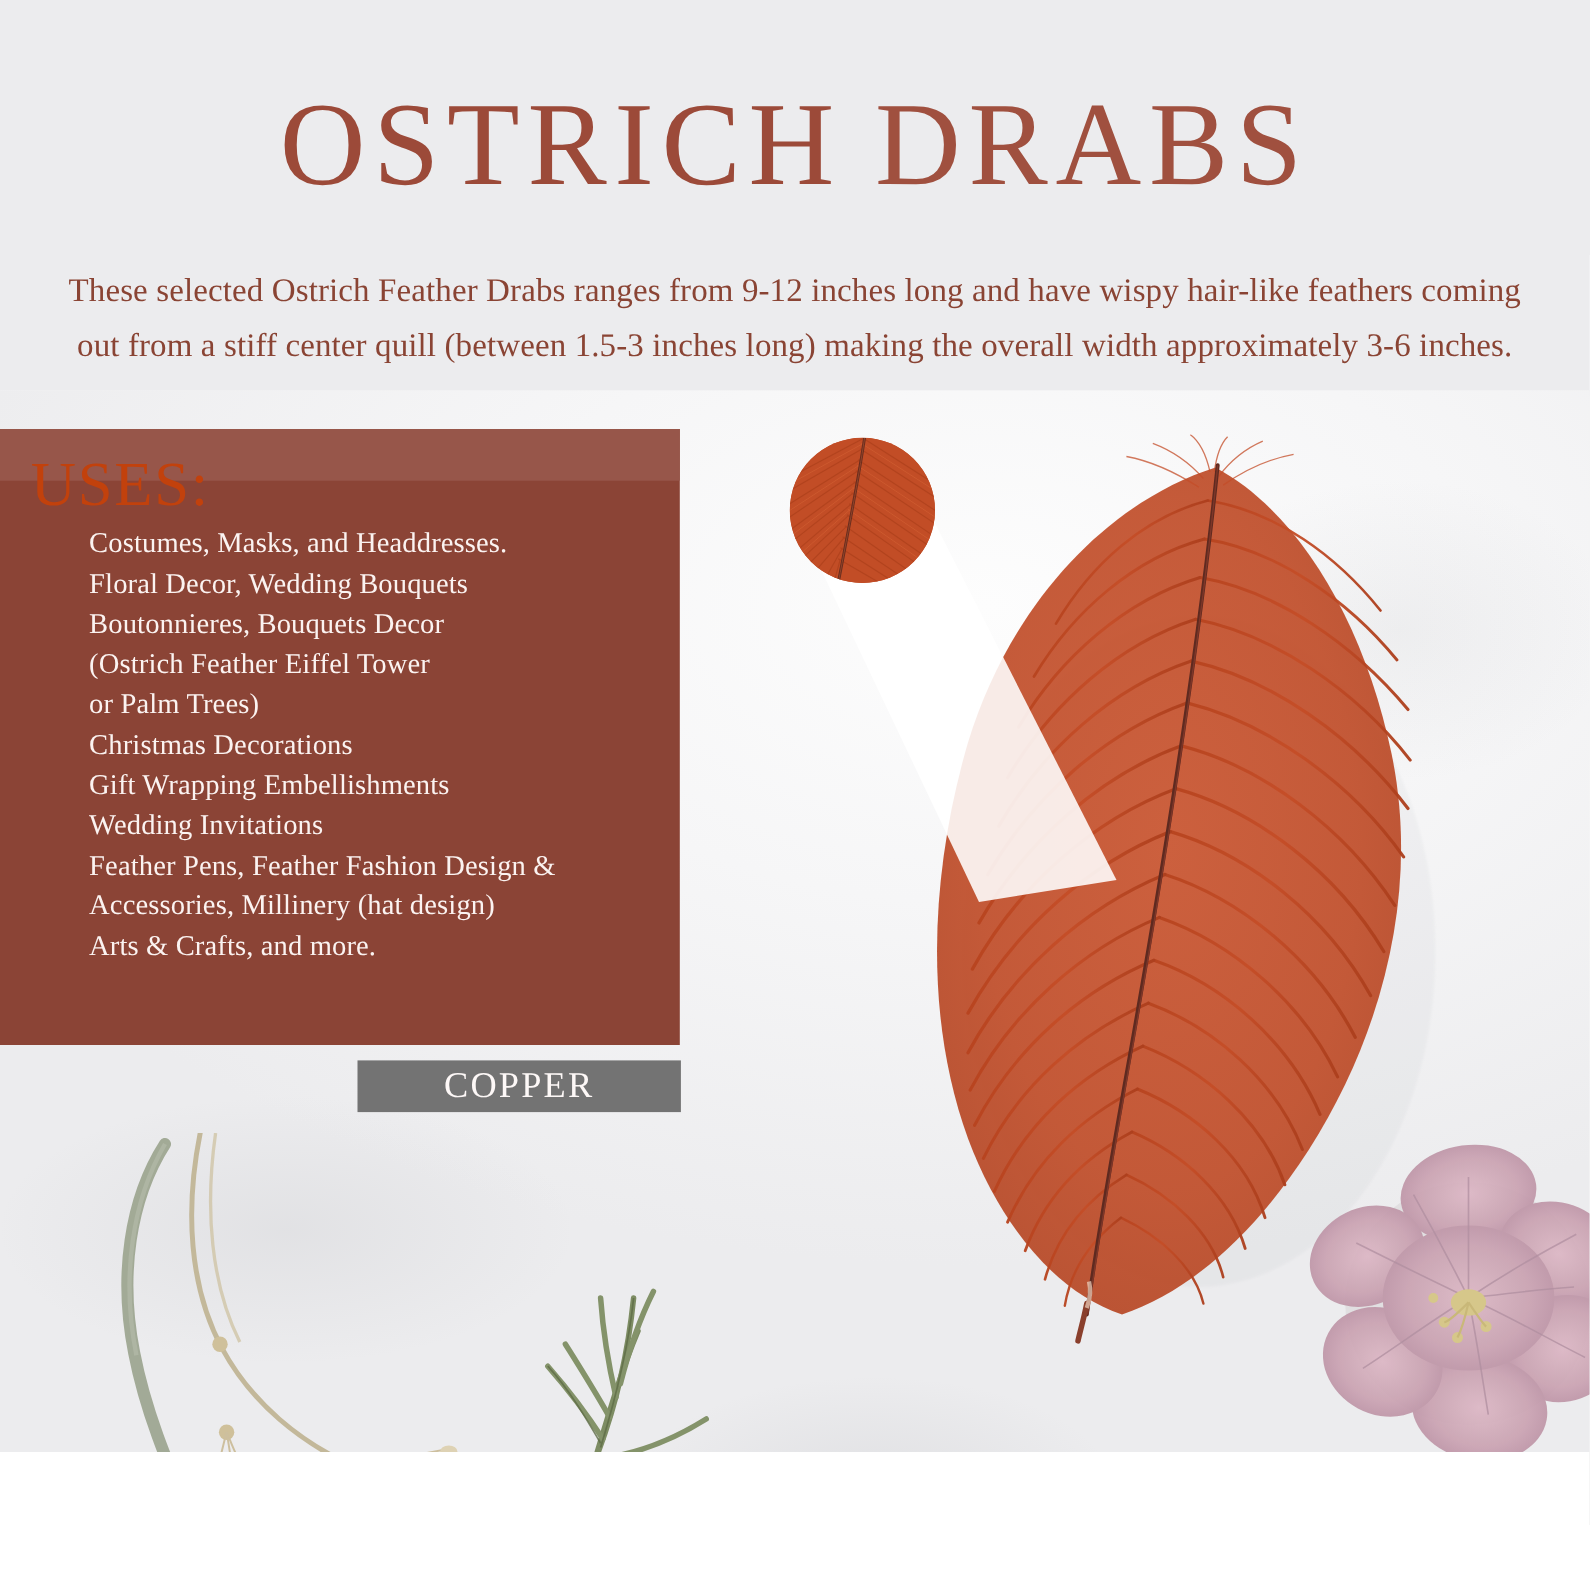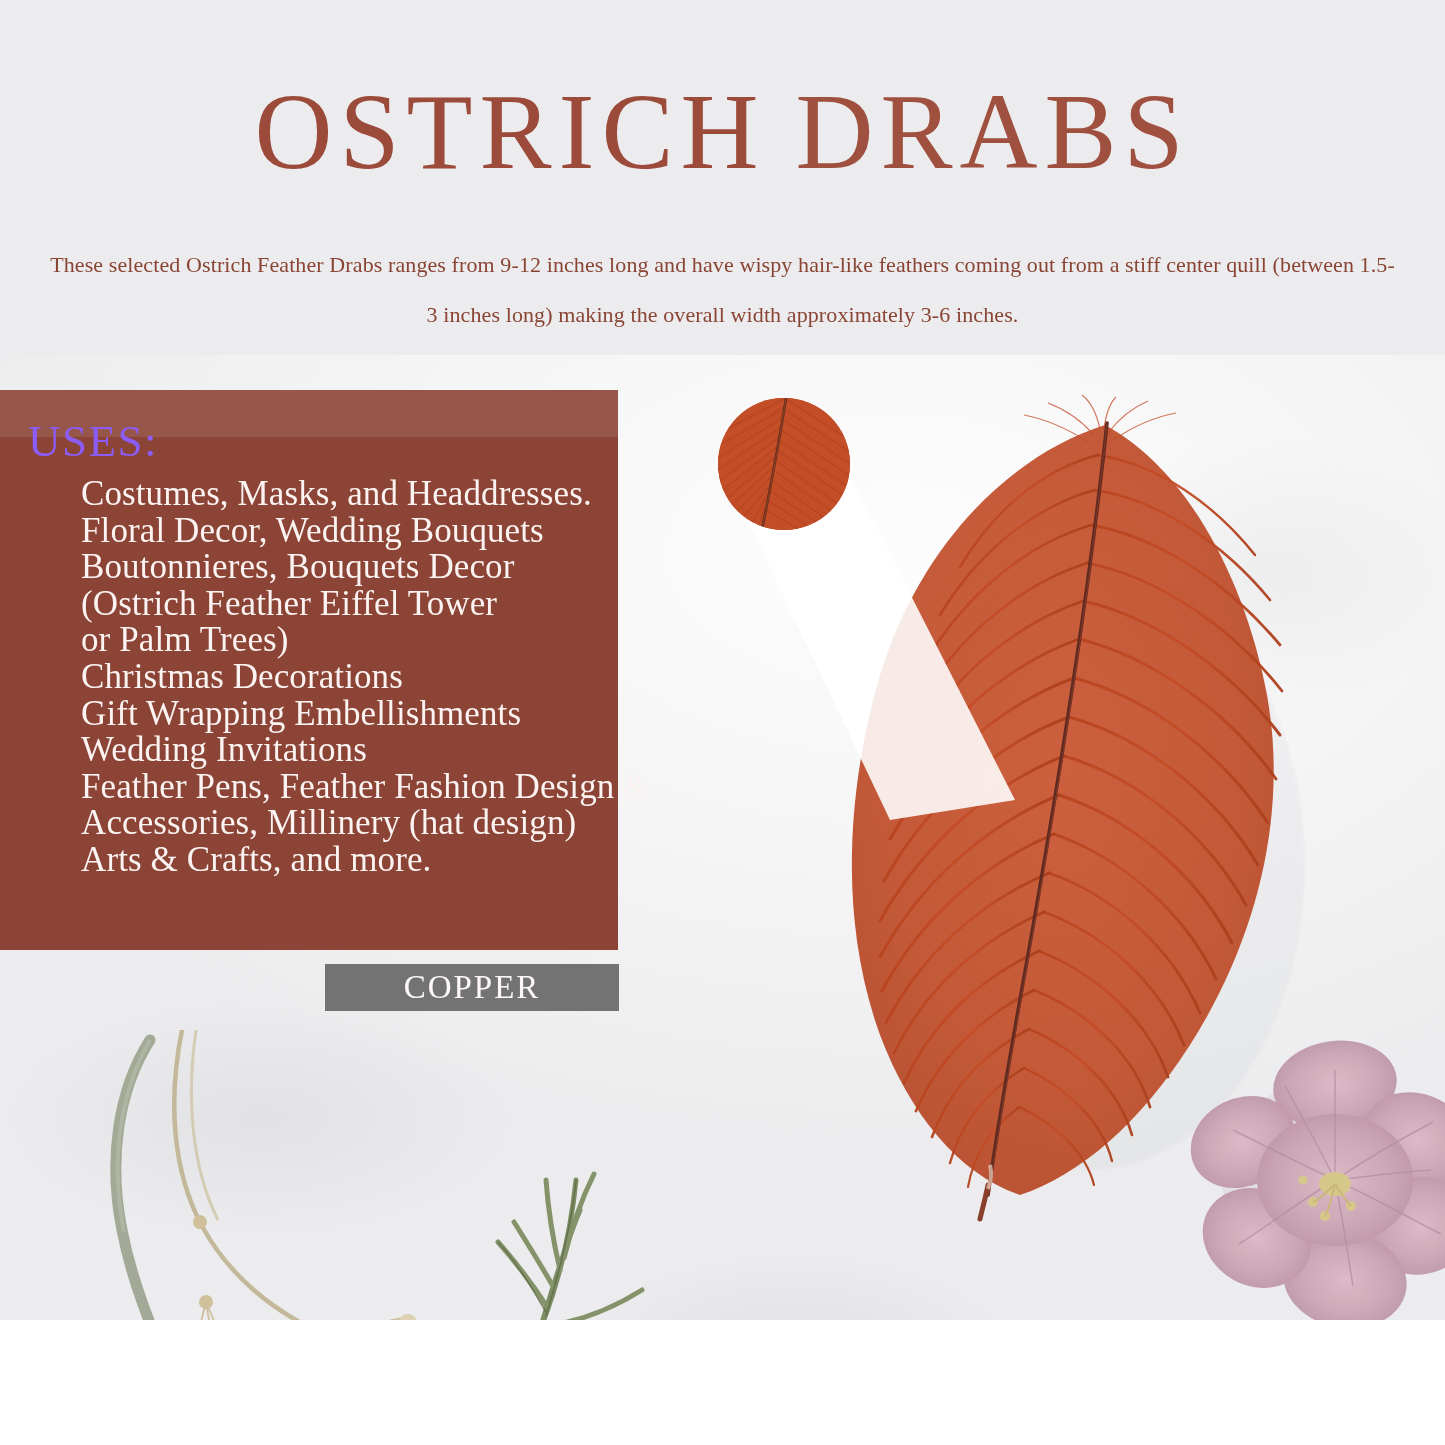--- a/index.html
+++ b/index.html
@@ -57,21 +57,21 @@
   }
   .title .w1 { font-weight: 400; }
   .title .w2 { font-weight: 300; margin-left: 30px; color: #a0503f; }
 
   
   .desc {
     position: absolute;
     left: 50px; top: 240px;
     width: 1345px;
     text-align: center;
-    font-size: 22px;
+    font-size: 30px;
     line-height: 50px;
     color: #8a4434;
     letter-spacing: 0.1px;
   }
 
   
   .uses-panel {
     position: absolute;
     left: 0; top: 390px;
     width: 618px; height: 560px;
@@ -88,31 +88,31 @@
     right: 14px; top: 4px;
     font-size: 31px;
     line-height: 42px;
     color: #f6eeec;
     letter-spacing: 0.4px;
     white-space: nowrap;
   }
   .uses-heading {
     position: absolute;
     left: 28px; top: 412px;
-    font-size: 45px;
+    font-size: 57px;
     line-height: 58px;
-    color: #8b5cf6;
+    color: #c2410c;
     letter-spacing: 1.5px;
     font-weight: 400;
   }
   .uses-list {
     position: absolute;
     left: 81px; top: 476px;
     width: 530px;
-    font-size: 35px;
+    font-size: 26px;
     line-height: 36.6px;
     color: #fbf3f1;
     letter-spacing: 0.1px;
   }
   .uses-list div { white-space: nowrap; }
 
   
   .copper-banner {
     position: absolute;
     left: 325px; top: 964px;

